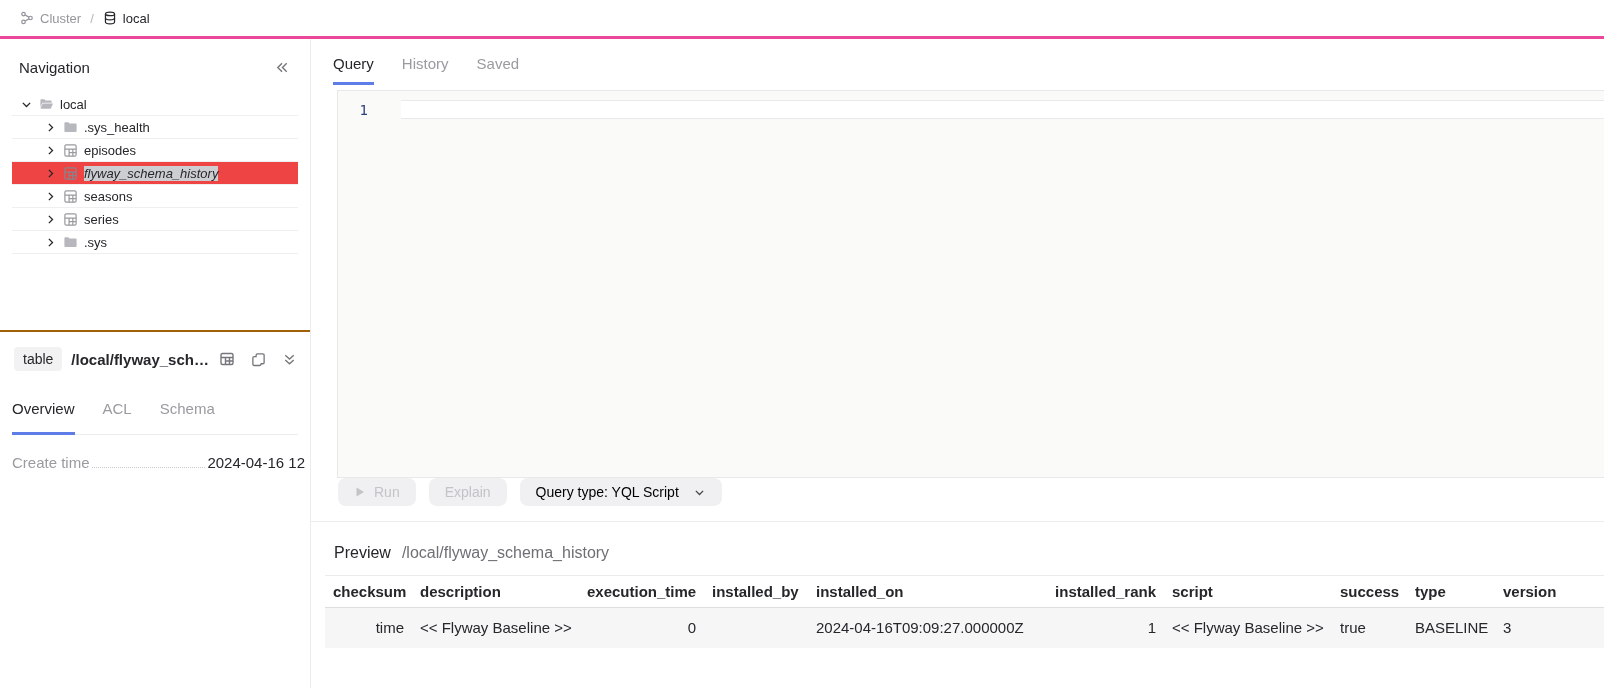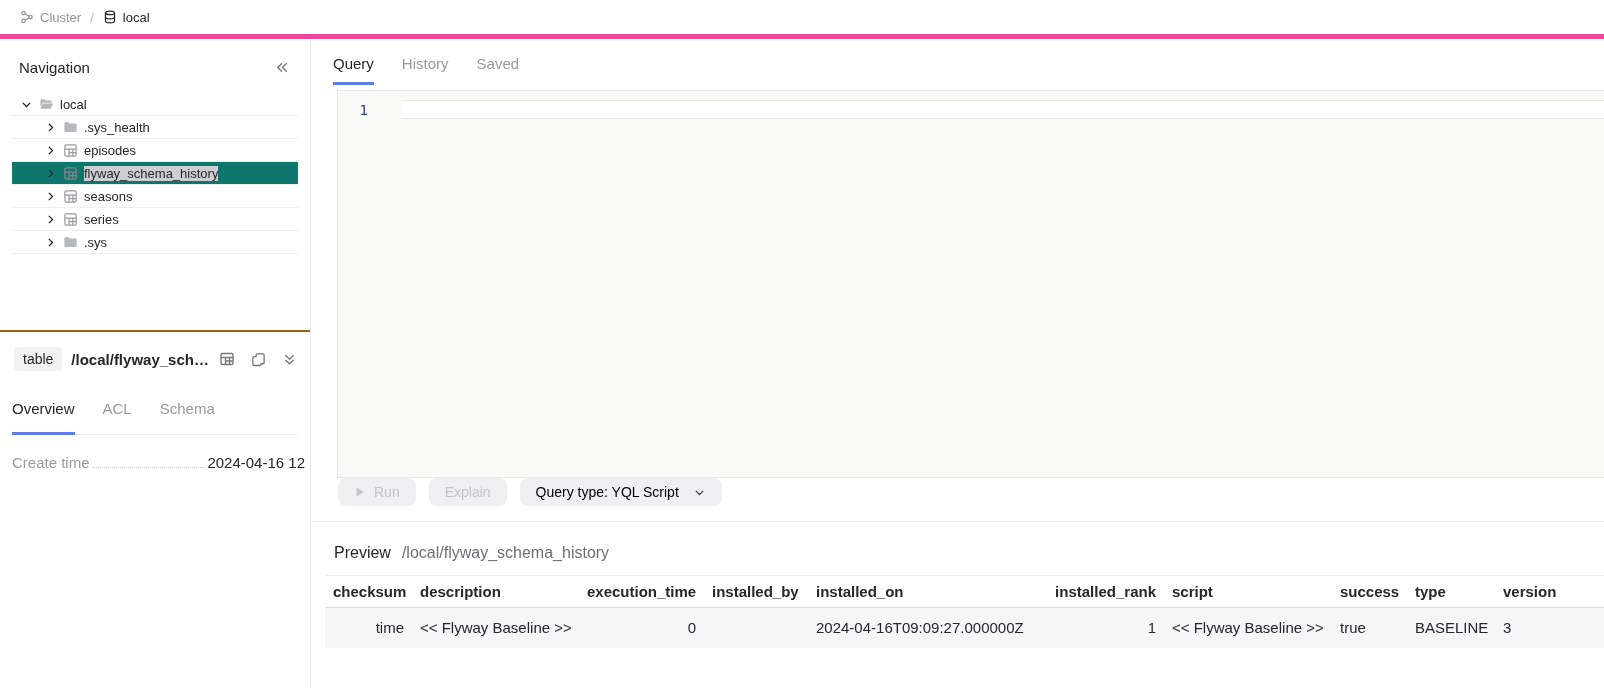--- a/index.html
+++ b/index.html
@@ -2,42 +2,42 @@
 <html><head>
 <meta charset="utf-8">
 <style>
   * { margin:0; padding:0; box-sizing:border-box; }
   html,body { width:1604px; height:688px; overflow:hidden; background:#fff;
     font-family:"Liberation Sans", sans-serif; color:#26262b; }
   svg { display:block; }
 
   
   .topbar { height:39px; display:flex; align-items:center; padding-left:20px;
-    border-bottom:5px solid #ec4899; font-size:13px; }
+    border-bottom:3px solid #ec4899; font-size:13px; }
   .crumb { display:flex; align-items:center; gap:6px; }
   .crumb.dim { color:#95959c; }
   .crumb-sep { color:#b6b6bc; margin:0 9px; }
 
   
   .main { display:flex; height:649px; }
   .left { width:311px; border-right:1px solid #ececee; display:flex; flex-direction:column; }
   .right { flex:1; min-width:0; display:flex; flex-direction:column; }
 
   
   .nav-section { height:291px; }
   .nav-header { display:flex; align-items:center; justify-content:space-between;
     padding:20px 20px 14px 19px; }
   .nav-title { font-size:15px; font-weight:500; }
   .collapse-btn { color:#76767c; cursor:pointer; }
   .tree { margin-top:3px; }
   .tree-row { height:23px; display:flex; align-items:center; gap:6px;
     margin:0 12px; border-bottom:1px solid #efeff1; font-size:13px; cursor:pointer; }
   .tree-row.lvl0 { padding-left:8px; }
   .tree-row.lvl1 { padding-left:32px; }
-  .tree-row.selected { background:#0f766e; }
+  .tree-row.selected { background:#ef4444;font-style:italic; }
   .tree-row.selected .tree-label { background:#cdced2; font-weight:500; }
   .tw { width:13px; height:13px; color:#26262b; flex:0 0 auto; }
   .ti { width:15px; height:15px; color:#a9a9b0; flex:0 0 auto; }
   .tree-label { white-space:nowrap; }
 
   
   .entity-section { border-top:2px solid #a16207; flex:1; }
   .entity-head { display:flex; align-items:center; margin:15px 12px 0 14px; }
   .type-badge { background:#f2f2f3; border-radius:4px; padding:4px 9px; font-size:14px; }
   .entity-path { font-size:15px; font-weight:700; margin-left:9px; max-width:138px;

